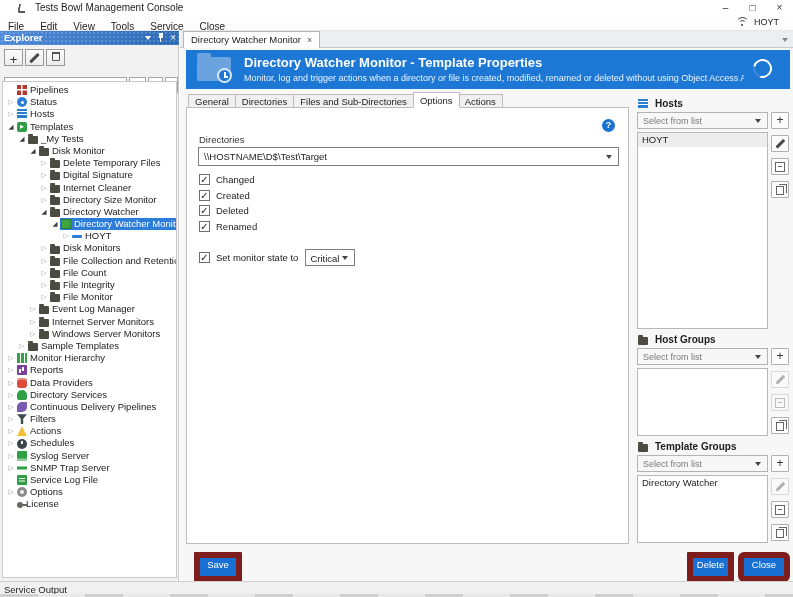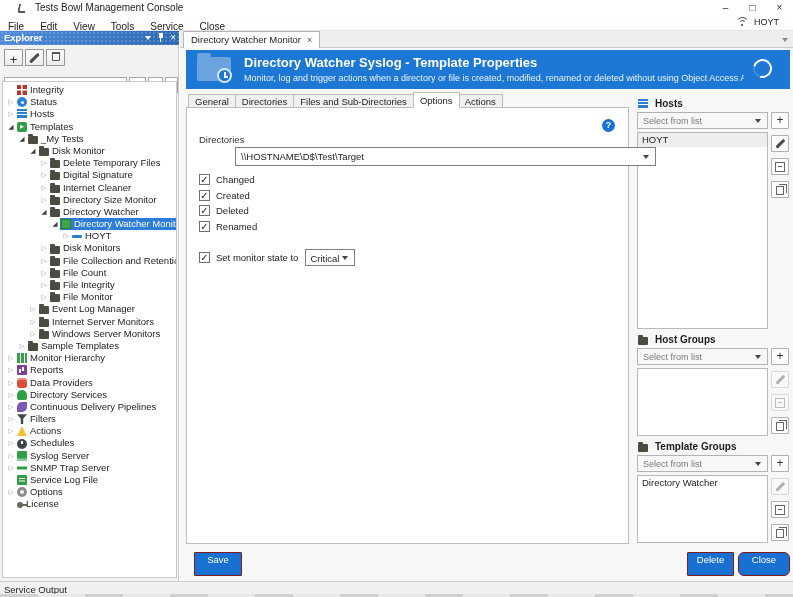--- a/index.html
+++ b/index.html
@@ -104,31 +104,31 @@
   #banner-subtitle{position:absolute;left:58px;top:23px;width:500px;font-size:9px;color:#eaf3fd;white-space:nowrap;overflow:hidden;}
   #banner-spinner{position:absolute;right:18px;top:9px;width:19px;height:19px;border:2.5px solid #fff;border-left-color:rgba(255,255,255,.15);border-radius:50%;transform:rotate(-30deg);}
   
   #doc-tabs{position:absolute;left:8px;top:61px;height:16px;display:flex;align-items:flex-end;}
   .dtab{height:14px;line-height:13px;padding:0 6px;font-size:9.5px;background:#f0f0f0;border:1px solid #bdbdbd;border-left:none;color:#222;}
   .dtab:first-child{border-left:1px solid #bdbdbd;}
   .dtab.active{height:16px;line-height:15px;background:#fff;border:1px solid #bdbdbd;border-bottom:1px solid #fff;position:relative;z-index:3;margin:0 -1px;}
   #content-panel{position:absolute;left:6px;top:76px;width:443px;height:437px;background:#fff;border:1px solid #bdbdbd;z-index:1;}
   #help-icon{position:absolute;right:13px;top:11px;width:13px;height:13px;background:#1a73d2;border-radius:50%;color:#fff;font-size:9px;font-weight:bold;text-align:center;line-height:13px;}
   #directories-label{position:absolute;left:12px;top:26px;font-size:9.5px;color:#333;}
-  #directories-combo{position:absolute;left:11px;top:39px;width:421px;height:19px;border:1px solid #7f7f7f;background:#fff;margin-left:37px;}
+  #directories-combo{position:absolute;left:11px;top:39px;width:421px;height:19px;border:1px solid #7f7f7f;background:#fff;}
   #directories-combo .val{position:absolute;left:5px;top:3px;font-size:9.5px;color:#222;}
   .caret{position:absolute;right:6px;top:50%;margin-top:-2px;width:0;height:0;border-left:3.5px solid transparent;border-right:3.5px solid transparent;border-top:4px solid #444;}
   #checkbox-list{position:absolute;left:12px;top:64px;}
   .chk-row{height:15.5px;display:flex;align-items:center;}
   .chkbox{width:11px;height:11px;border:1px solid #707070;background:#fff;margin-right:6px;font-size:10px;line-height:9px;text-align:center;color:#1e1e1e;flex:none;}
   .chk-lbl{font-size:9.5px;color:#222;}
   #state-row{position:absolute;left:12px;top:141px;display:flex;align-items:center;}
   #state-combo{position:relative;margin-left:7px;width:50px;height:17px;border:1px solid #7f7f7f;background:#fff;}
   #state-combo .val{position:absolute;left:4px;top:2.5px;font-size:9.5px;color:#222;}
-  .btn-blue{position:absolute;background:#1870d3;border:1px solid #7f1d1d;color:#fff;font-size:9.5px;text-align:center;line-height:14px;height:24px;border-radius:1px;}
+  .btn-blue{position:absolute;background:#1870d3;border:6px solid #7f1d1d;color:#fff;font-size:9.5px;text-align:center;line-height:14px;height:30px;border-radius:1px;}
   #save-btn{left:14px;top:521px;width:48px;}
   
   #right-panel{position:absolute;left:637px;top:31px;width:156px;height:550px;}
   .rp-sec{position:absolute;left:0;width:153px;}
   .rp-head{position:absolute;left:1px;top:0;height:13px;display:flex;align-items:center;}
   .rp-title{font-size:10px;font-weight:bold;color:#1c1c1c;margin-left:4px;}
   .rp-combo{position:absolute;left:0;top:15px;width:131px;height:17px;border:1px solid #b3b3b3;background:#f7f7f7;}
   .rp-combo-text{position:absolute;left:5px;top:3px;font-size:9px;color:#7a7a7a;}
   .rp-list{position:absolute;left:0;top:35px;width:131px;background:#fff;border:1px solid #b8b8b8;overflow:hidden;}
   .rp-item{height:14px;line-height:14px;font-size:9.5px;padding:0 4px;color:#222;}
@@ -196,21 +196,21 @@
       <input id="search-input" placeholder="Search Explorer" style="">
       <span class="search-btn" id="btn-aa">Aa</span>
       <span class="search-btn" id="btn-regex">.*</span>
       <span class="search-btn" id="btn-go">→</span>
     </div>
     <div id="tree">
         <div class="tree-row" style="padding-left: 3px;">
           <span class="arr c"></span>
           <span class="node">
             <span class="ic ic-dashboard"></span>
-            <span class="lbl">Integrity</span>
+            <span class="lbl">Pipelines</span>
           </span>
         </div>
         <div class="tree-row" style="padding-left: 3px;">
           <span class="arr c">▷</span>
           <span class="node">
             <span class="ic ic-status"></span>
             <span class="lbl">Status</span>
           </span>
         </div>
         <div class="tree-row" style="padding-left: 3px;">
@@ -453,21 +453,21 @@
         <span>Directory Watcher Monitor</span>
         <span class="x">×</span>
       </div>
       <span id="tabstrip-caret"></span>
     </div>
 
     <div id="banner">
       <span id="banner-folder">
           <span id="banner-clock"></span>
         </span>
-      <span id="banner-title">Directory Watcher Syslog - Template Properties</span>
+      <span id="banner-title">Directory Watcher Monitor - Template Properties</span>
       <span id="banner-subtitle">Monitor, log and trigger actions when a directory or file is created, modified, renamed or deleted without using Object Access Auditing (e.g. Monitor all changes made...</span>
       <span id="banner-spinner"></span>
     </div>
 
     <div id="doc-tabs">
         <div class="dtab">General</div>
         <div class="dtab">Directories</div>
         <div class="dtab">Files and Sub-Directories</div>
         <div class="dtab active">Options</div>
         <div class="dtab">Actions</div>

